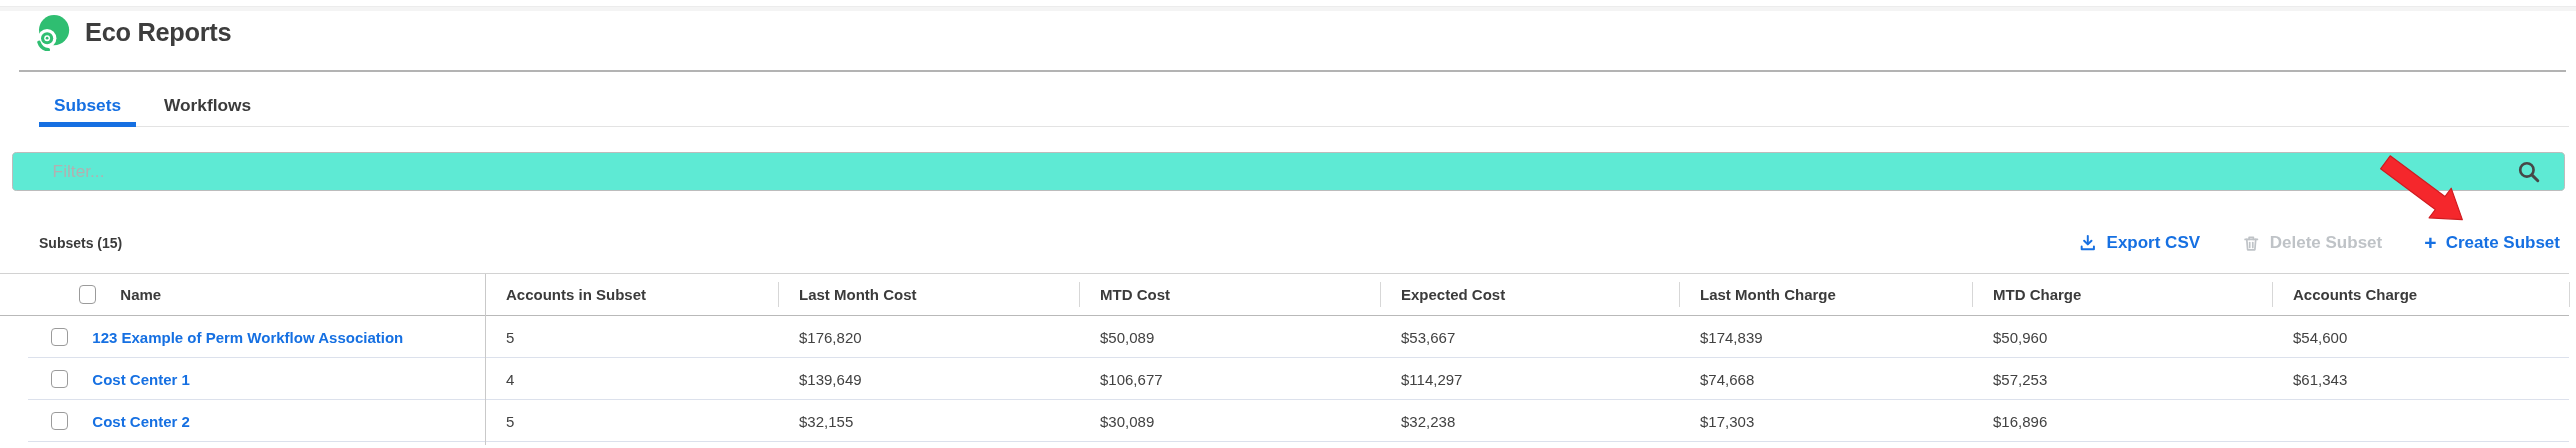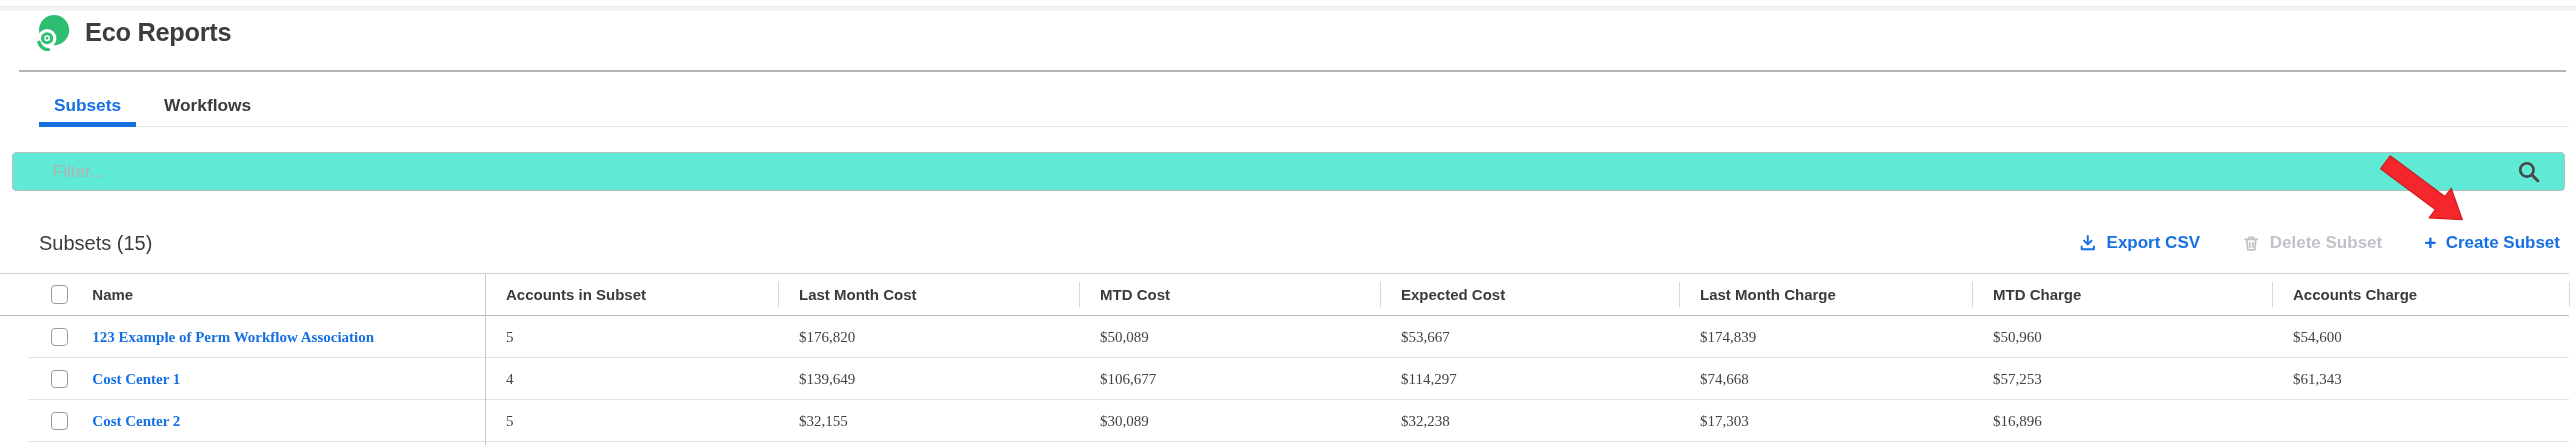--- a/index.html
+++ b/index.html
@@ -28,37 +28,37 @@
   .tab.active{color:var(--accent);width:97px;}
   .tabs-line{position:absolute;left:39px;top:126px;width:2530px;height:1.2px;background:#e3e3e3;}
   .tabs-line-active{position:absolute;left:39px;top:122px;width:97px;height:4.6px;background:var(--accent);}
   
   .filter-wrap{position:absolute;left:11.6px;top:152px;width:2553px;height:39px;border:1.2px solid #bcbcbc;border-radius:4.6px;display:flex;align-items:center;background:#5eead4;}
   .filter-input{flex:1;min-width:0;border:none;outline:none;background:transparent;font-family:"Liberation Sans",sans-serif;font-size:17.3px;color:#3f3f3f;padding-left:40px;}
   .filter-input::placeholder{color:#b1b1b1;}
   .search-btn{flex:0 0 auto;margin-right:22px;width:25.4px;height:25.4px;display:flex;align-items:center;justify-content:center;cursor:pointer;background:none;border:none;padding:0;}
   
   .section-row{position:absolute;left:39px;top:229px;width:2521px;height:28px;display:flex;align-items:center;}
-  .section-title{font-size:20px;font-weight:400;color:var(--text-dark);}
+  .section-title{font-size:14px;font-weight:700;color:var(--text-dark);}
   .actions{margin-left:auto;display:flex;align-items:center;gap:42px;}
   .action{display:flex;align-items:center;gap:9.2px;font-size:17px;font-weight:700;cursor:pointer;background:none;border:none;padding:0;font-family:"Liberation Sans",sans-serif;}
   .action.primary{color:var(--accent);}
   .action.disabled{color:var(--disabled);cursor:default;}
   .plus-glyph{font-size:21px;font-weight:600;line-height:1;position:relative;top:-0.6px;}
   
   .annot-arrow{position:absolute;left:2368px;top:149px;width:110px;height:81px;z-index:20;pointer-events:none;}
   
   .table{position:absolute;left:0;top:273px;width:2569px;}
   .thead,.row{display:grid;grid-template-columns:485px 293px 301px 301px 299px 293px 300px 298px;align-items:center;}
   .thead{height:43px;border-top:1.2px solid #d2d2d2;border-bottom:1.7px solid #b9b9b9;}
   .th{position:relative;height:100%;display:flex;align-items:center;font-size:15px;font-weight:700;color:var(--text-dark);padding-left:21px;cursor:pointer;}
-  .th.first{padding-left:51px;gap:24px;}
+  .th.first{padding-left:51px;gap:24px;margin-left:28px;}
   .th:not(.first):not(.no-sep)::before{content:"";position:absolute;left:0;top:8px;height:25.4px;width:1.2px;background:#d7d7d7;}
   .th.last::after{content:"";position:absolute;right:0;top:8px;height:25.4px;width:1.2px;background:#d7d7d7;}
-  .row{height:42px;position:relative;font-family:Liberation Serif, serif;}
+  .row{height:42px;position:relative;}
   .row::after{content:"";position:absolute;left:28px;right:0;bottom:0;height:1.2px;background:#dce1ec;}
   .td{font-size:15px;color:var(--text-body);padding-left:21px;}
   .td.name-cell{display:flex;align-items:center;gap:24px;padding-left:51px;}
   .name-link{color:var(--accent);font-weight:700;font-size:15px;text-decoration:none;cursor:pointer;white-space:nowrap;}
   .cbx{width:17.3px;height:18.5px;border:1.7px solid #9b9b9b;border-radius:4px;background:#fff;flex:0 0 auto;cursor:pointer;}
   .vline{position:absolute;left:485px;top:274px;width:1.2px;height:171px;background:#c9c9c9;}
   .icon{display:inline-flex;}
 </style>
 </head>
 <body>

